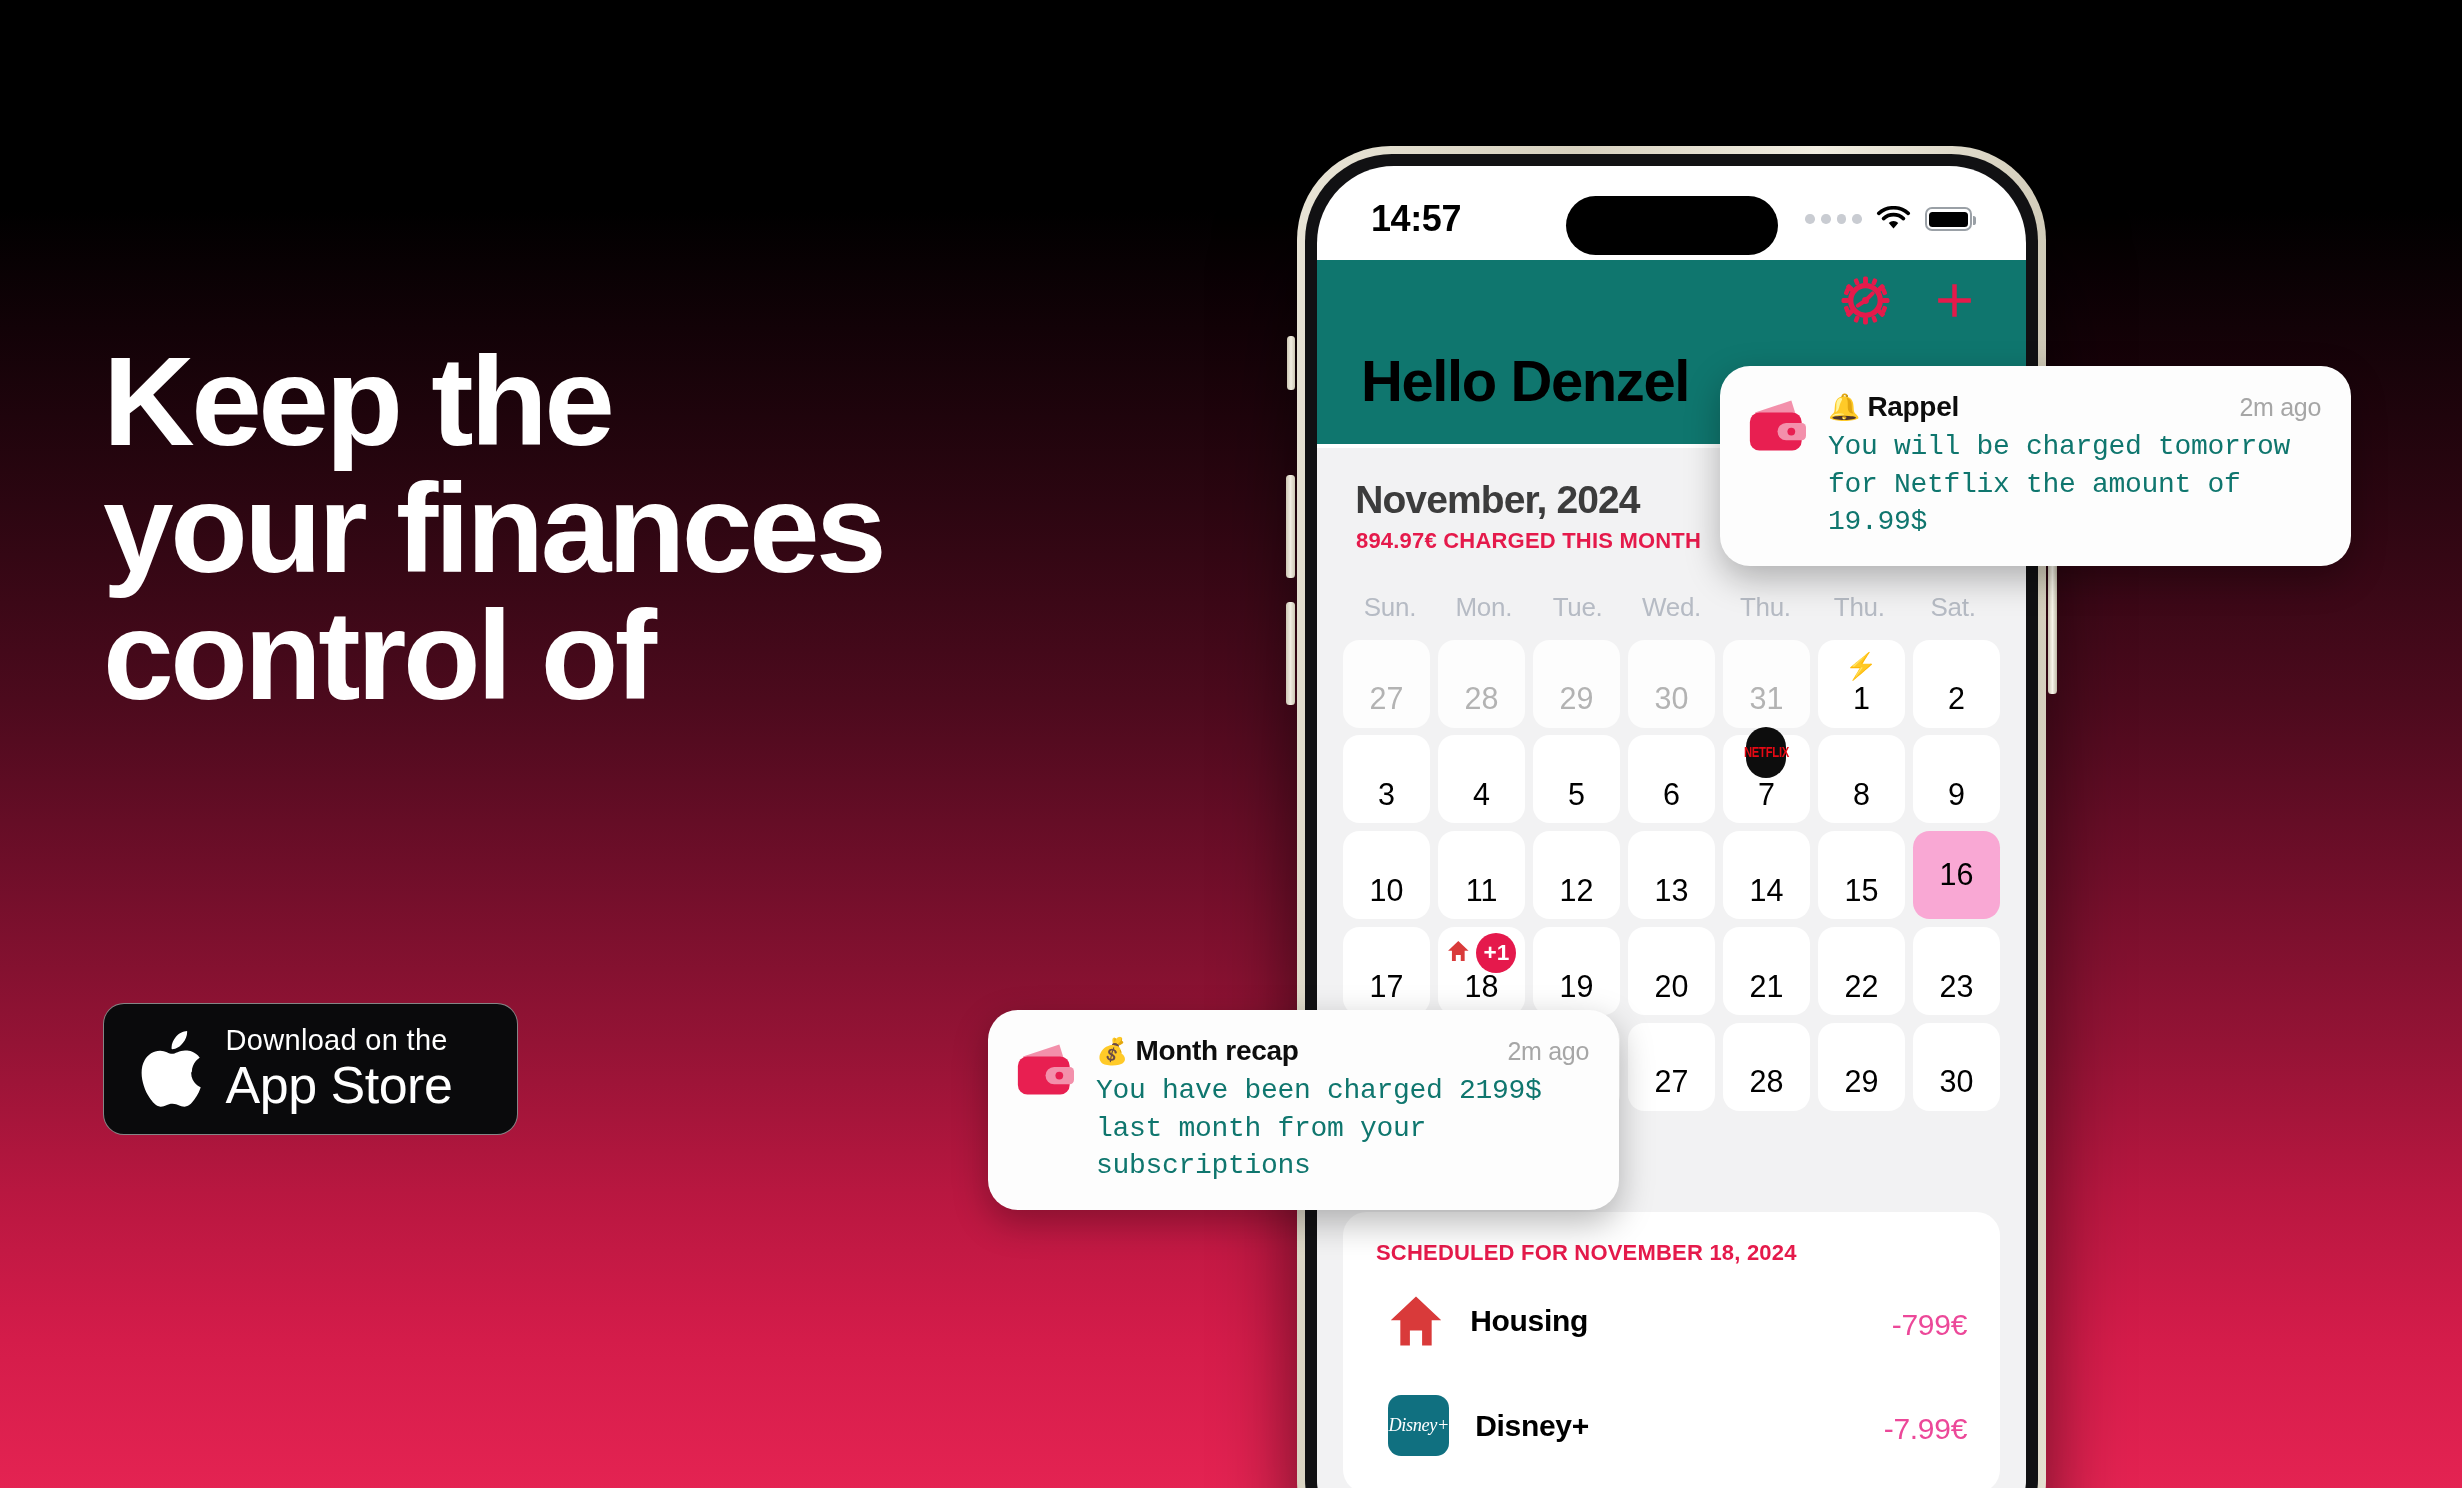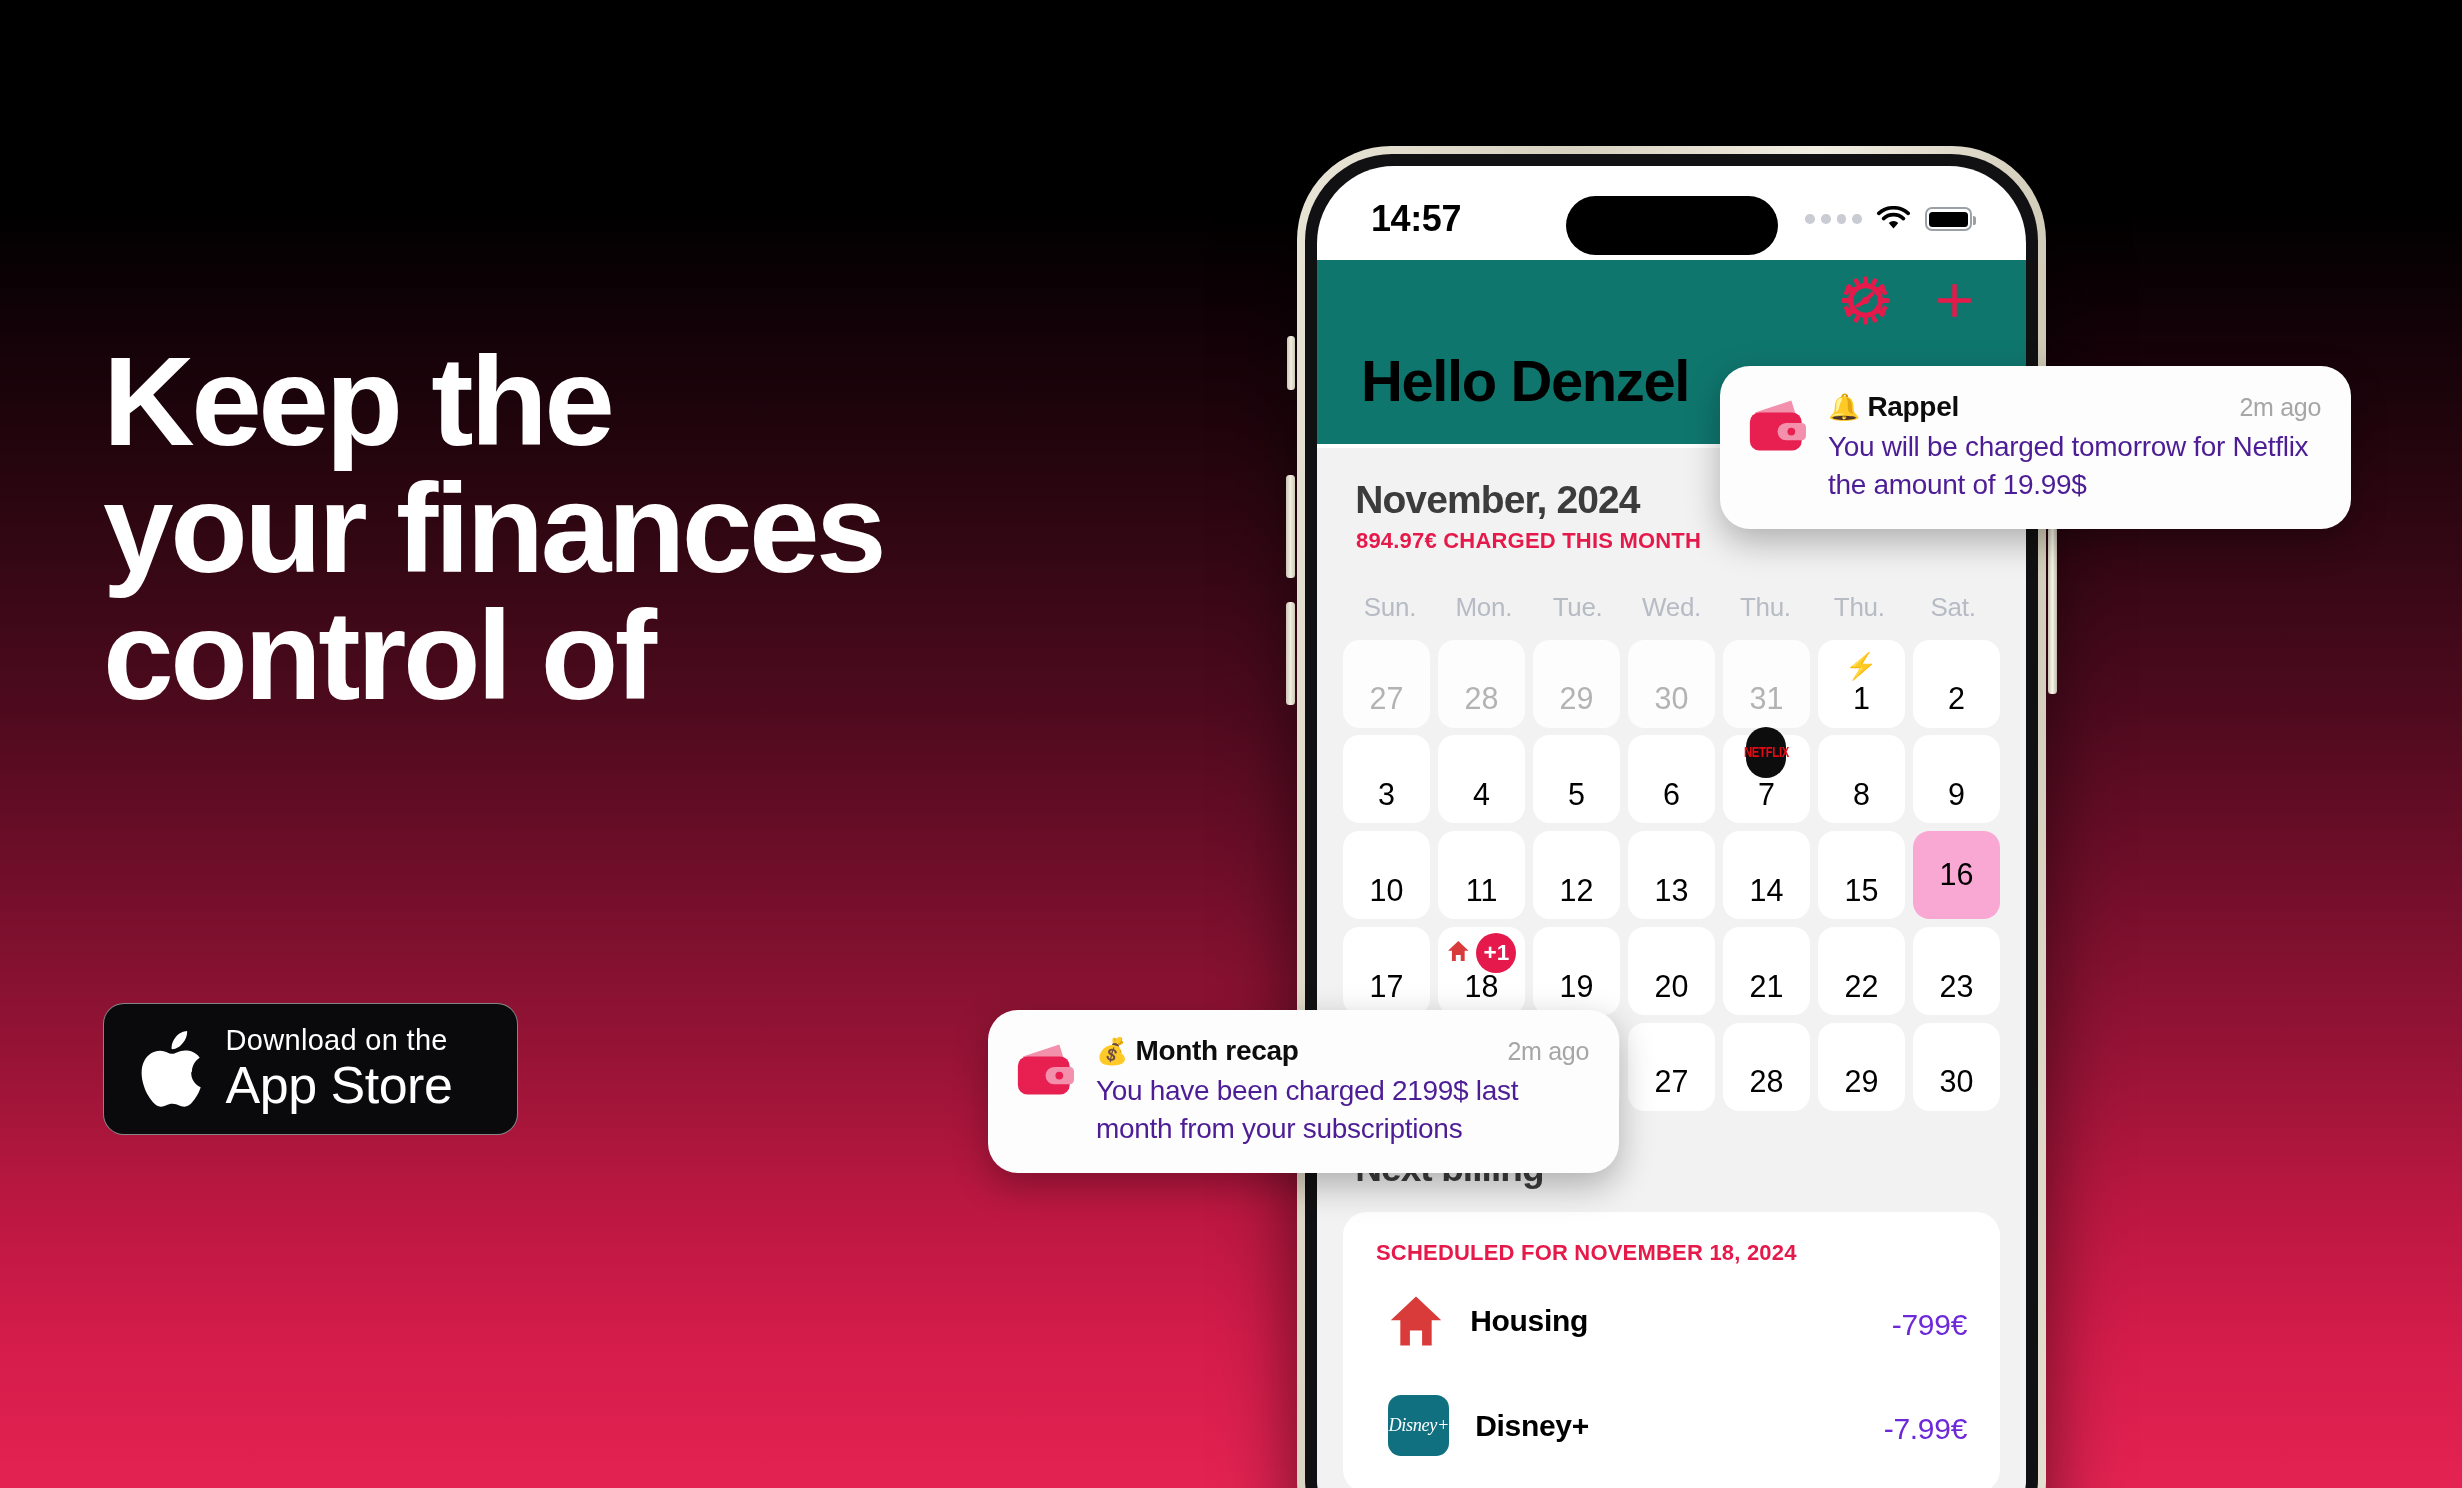--- a/index.html
+++ b/index.html
@@ -202,21 +202,21 @@
     margin-top: 22.6px; padding: 28px 33px 17.4px 33px;
   }
   .sched {
     font-size: 22px; font-weight: 700; color: #e51a4b; letter-spacing: 0.2px;
   }
   .bill-row {
     display: flex; align-items: center; gap: 26px;
     padding: 28px 0 19px 12.2px;
   }
   .bill-name { font-size: 30px; font-weight: 700; color: #000; letter-spacing: -0.3px; }
-  .bill-amt { margin-left: auto; font-size: 30px; color: #6d28d9; letter-spacing: -0.3px; margin-top: 7px; }
+  .bill-amt { margin-left: auto; font-size: 30px; color: #ec4899; letter-spacing: -0.3px; margin-top: 7px; }
   .ic-house { width: 56px; height: 54px; }
   .ic-disney {
     width: 61px; height: 61px; border-radius: 13px; background: #107080;
     display:flex; align-items:center; justify-content:center;
   }
   .ic-disney span {
     color:#fff; font-family:"Liberation Serif", serif;
     font-size:18.3px; font-style: italic; letter-spacing:-0.4px;
   }
 
@@ -235,22 +235,22 @@
   .notif-body { flex: 1; padding-top: 2.6px; }
   .notif-head { display: flex; align-items: baseline; }
   .notif-title {
     font-size: 28px; font-weight: 700; color: #0d0d0d; letter-spacing: -0.3px;
   }
   .notif-emoji { font-size: 26px; margin-right: 7px; }
   .notif-time {
     margin-left: auto; font-size: 25px; color: #a6a6a6; letter-spacing: -0.3px;
   }
   .notif-text {
-    font-size: 28px; color: #4c1d95; line-height: 1.33;
-    margin-top: 5.2px; letter-spacing: -0.3px;
+    font-size: 28px; color: #0f766e; line-height: 1.33;
+    margin-top: 5.2px; letter-spacing: -0.3px; font-family: Liberation Mono, monospace;
   }
   .wallet-ic { width: 63px; height: 57px; flex: 0 0 auto; margin-top: 8.7px; }
 </style>
 </head>
 <body>
 
 <div id="stage">
 
   <div class="headline">
     <span class="ln">Keep the</span>

